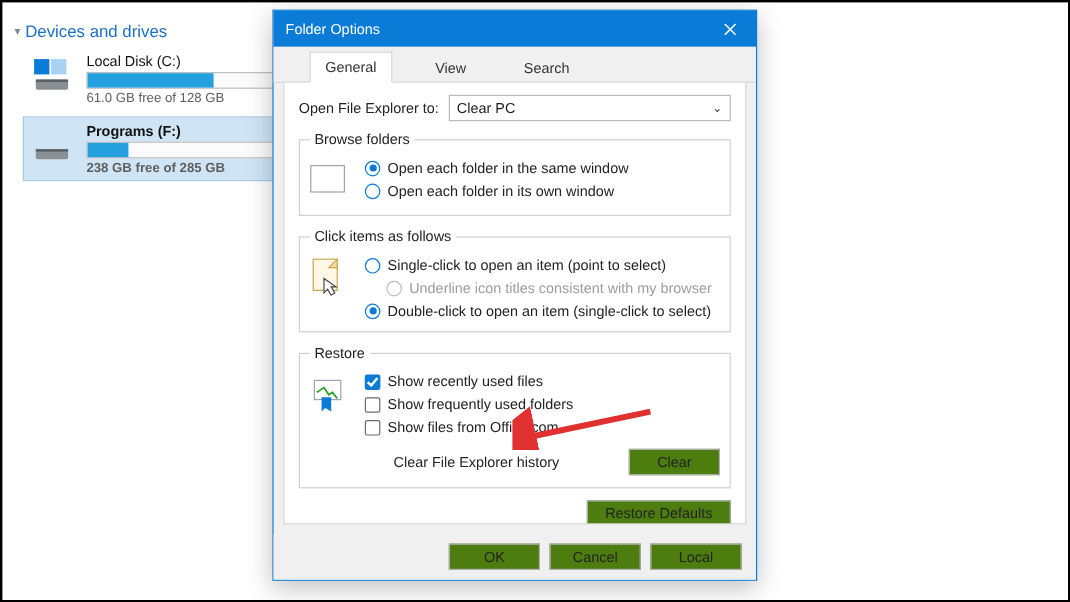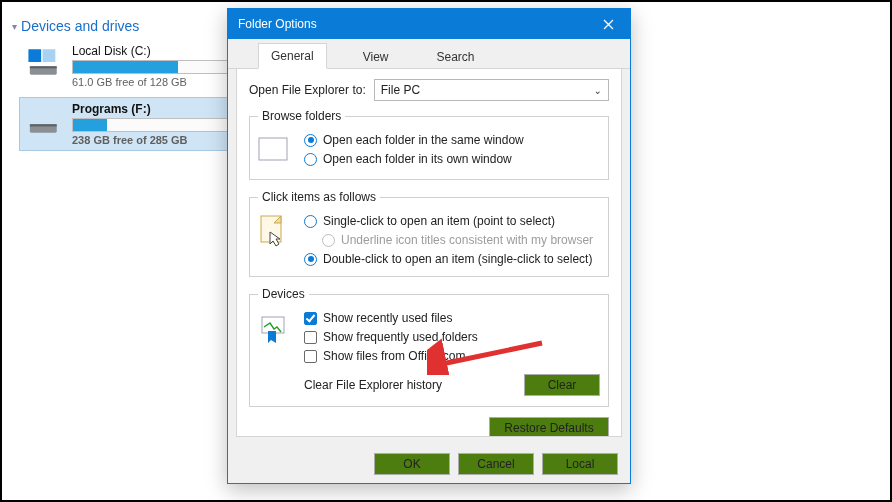--- a/index.html
+++ b/index.html
@@ -193,21 +193,21 @@
       position: absolute;
       left: 3px; top: 0.5px;
       width: 3px; height: 7px;
       border: solid #fff;
       border-width: 0 2px 2px 0;
       transform: rotate(40deg);
     }
 
     .privacy-row {
       display: flex; align-items: center; justify-content: space-between;
-      gap: 10px; margin-top: 6px;
+      gap: 10px; margin-top: 6px; margin-left: 24px;
     }
     .btn {
       min-width: 76px; height: 22px;
       border: 1px solid #adadad; background: #4d7c0f;
       font-size: 12px; color: #222;
       display: inline-flex; align-items: center; justify-content: center;
       padding: 0 10px;
     }
     .footer {
       display: flex; gap: 8px;
@@ -305,21 +305,21 @@
   <div class="tabs">
     <div class="tab active">General</div>
     <div class="tab">View</div>
     <div class="tab">Search</div>
   </div>
 
   <div class="panel">
     <div class="row">
       <span class="lbl">Open File Explorer to:</span>
       <div class="select">
-        <span>File PC</span>
+        <span>Clear PC</span>
         <span class="arr">⌄</span>
       </div>
     </div>
 
     <fieldset class="group">
       <legend>Browse folders</legend>
       <div class="group-inner">
         <div class="gicon">
           <svg width="32" height="28" viewBox="0 0 32 28">
               <rect x="1" y="1" width="28" height="22" fill="none" stroke="#9ea4af" stroke-width="1"></rect>
@@ -359,21 +359,21 @@
           </label>
           <label class="radio">
             <span class="rdot on"></span>
             <span>Double-click to open an item (single-click to select)</span>
           </label>
         </div>
       </div>
     </fieldset>
 
     <fieldset class="group">
-      <legend>Devices</legend>
+      <legend>Restore</legend>
       <div class="group-inner">
         <div class="gicon">
           <svg width="32" height="32" viewBox="0 0 32 32">
               <rect x="4" y="4" width="22" height="16" fill="#fff" stroke="#9ea4af"></rect>
               <path d="M6 14 l6 -4 l4 6 l3 -2 l4 5" fill="none" stroke="#20a020" stroke-width="1.4"></path>
               <path d="M10 18 l0 12 l3 -3 l5 3 l0 -12 z" fill="#0a7bd6"></path>
             </svg>
         </div>
         <div class="opts" style="flex:1">
           <label class="check">

